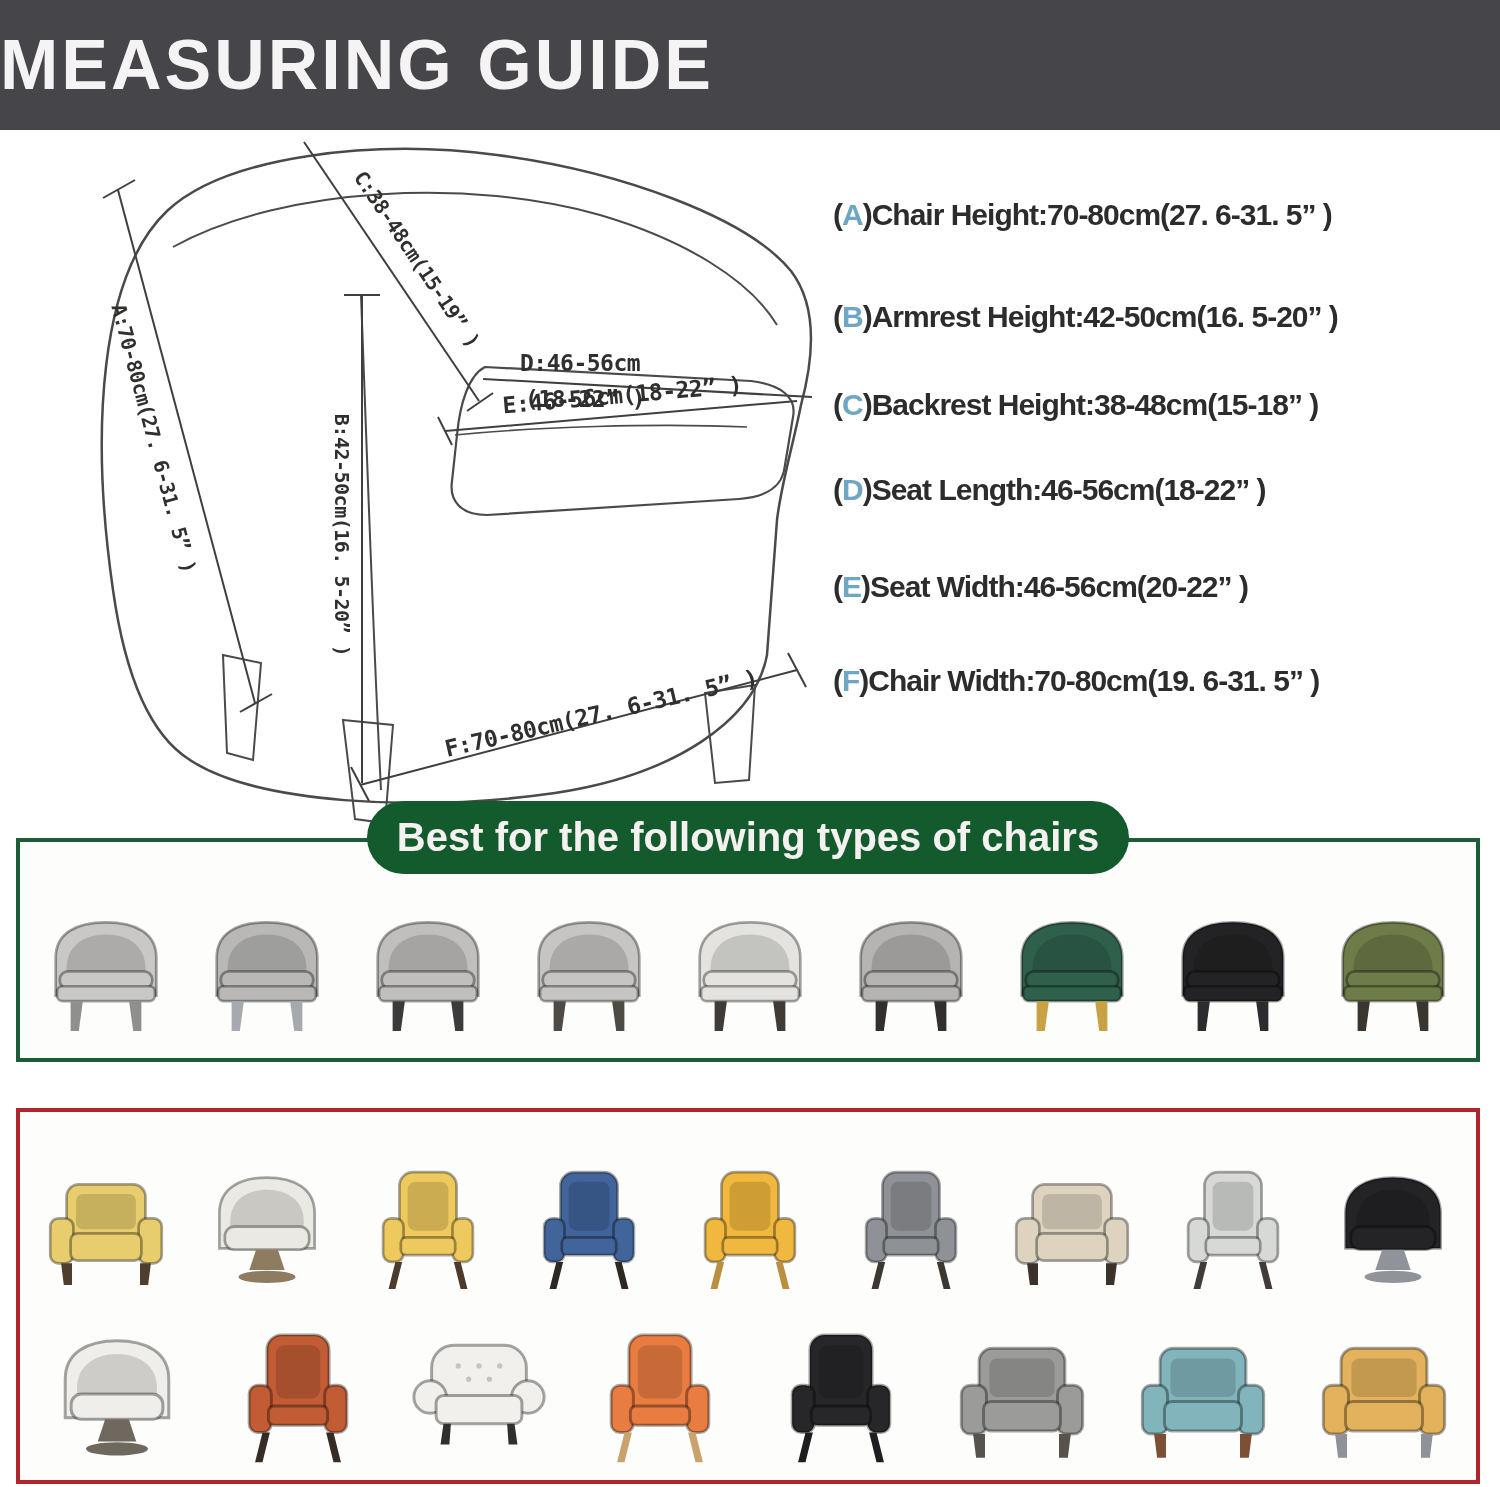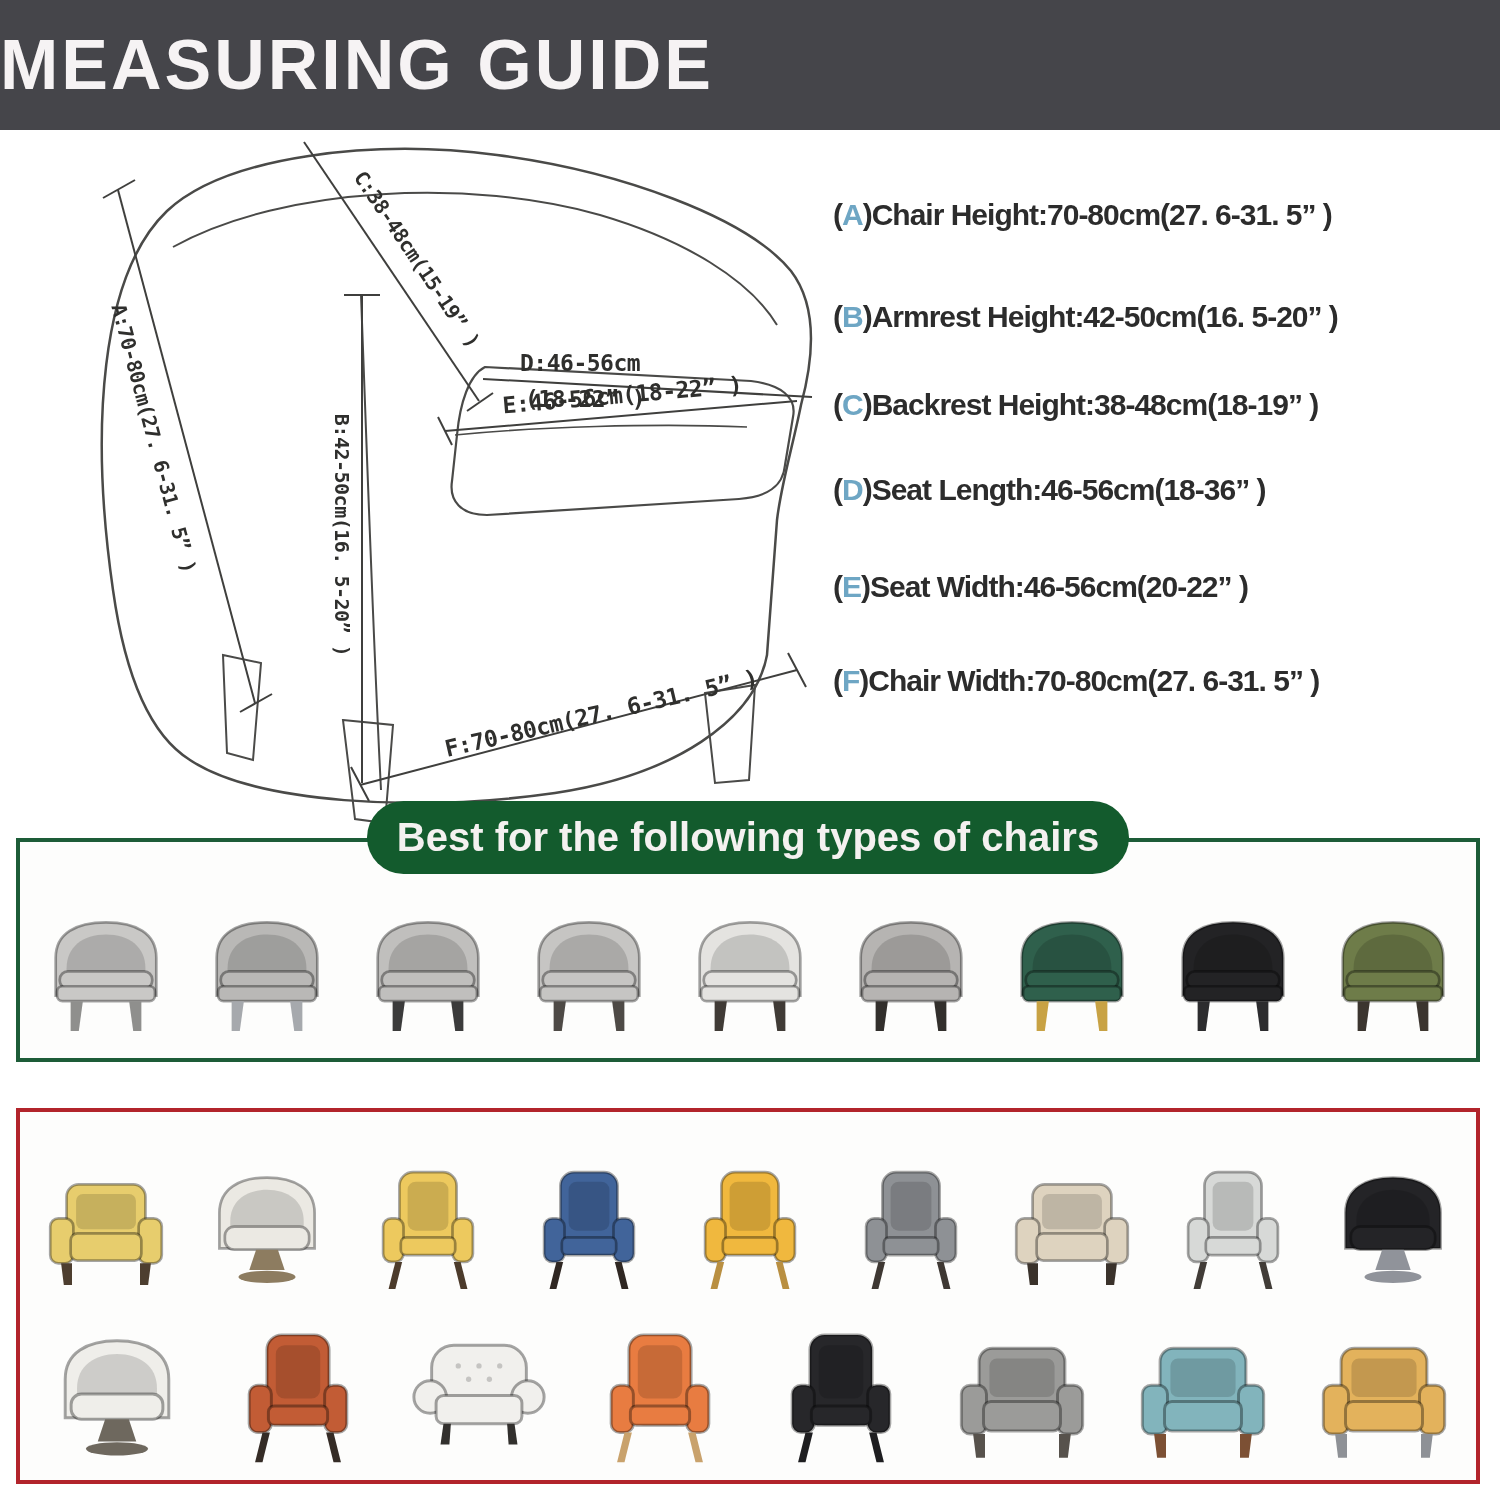--- a/index.html
+++ b/index.html
@@ -92,24 +92,24 @@
 
     <line class="dline" x1="305" y1="650" x2="742" y2="535"></line>
     <line class="dline" x1="296" y1="632" x2="314" y2="666"></line>
     <line class="dline" x1="733" y1="518" x2="751" y2="552"></line>
     <text class="dlabel big" x="548" y="586" text-anchor="middle" transform="rotate(-13 548 586)">F:70-80cm(27. 6-31. 5” )</text>
   </svg>
 
   <div>
     <div class="m-row" style="top:198px"><span class="m-par">(</span><span class="m-key">A</span><span class="m-par">)</span><span class="m-text">Chair Height:70-80cm(27. 6-31. 5” )</span></div>
     <div class="m-row" style="top:300px"><span class="m-par">(</span><span class="m-key">B</span><span class="m-par">)</span><span class="m-text">Armrest Height:42-50cm(16. 5-20” )</span></div>
-    <div class="m-row" style="top:388px"><span class="m-par">(</span><span class="m-key">C</span><span class="m-par">)</span><span class="m-text">Backrest Height:38-48cm(18-19” )</span></div>
-    <div class="m-row" style="top:473px"><span class="m-par">(</span><span class="m-key">D</span><span class="m-par">)</span><span class="m-text">Seat Length:46-56cm(18-36” )</span></div>
+    <div class="m-row" style="top:388px"><span class="m-par">(</span><span class="m-key">C</span><span class="m-par">)</span><span class="m-text">Backrest Height:38-48cm(15-18” )</span></div>
+    <div class="m-row" style="top:473px"><span class="m-par">(</span><span class="m-key">D</span><span class="m-par">)</span><span class="m-text">Seat Length:46-56cm(18-22” )</span></div>
     <div class="m-row" style="top:570px"><span class="m-par">(</span><span class="m-key">E</span><span class="m-par">)</span><span class="m-text">Seat Width:46-56cm(20-22” )</span></div>
-    <div class="m-row" style="top:664px"><span class="m-par">(</span><span class="m-key">F</span><span class="m-par">)</span><span class="m-text">Chair Width:70-80cm(27. 6-31. 5” )</span></div>
+    <div class="m-row" style="top:664px"><span class="m-par">(</span><span class="m-key">F</span><span class="m-par">)</span><span class="m-text">Chair Width:70-80cm(19. 6-31. 5” )</span></div>
   </div>
 
   <div class="frame good"></div>
   <div class="pill green">
     <span>Best for the following types of chairs</span>
   </div>
   <div class="chair-row" id="best-row">
       <div class="tile" title="gray channel-back tub chair">
         <svg viewBox="0 0 100 100">
           <path d="M13 66 V38 C13 20 28 12 50 12 C72 12 87 20 87 38 V66 Z" fill="#c9c8c6" stroke="rgba(0,0,0,.35)" stroke-width="2"></path>

